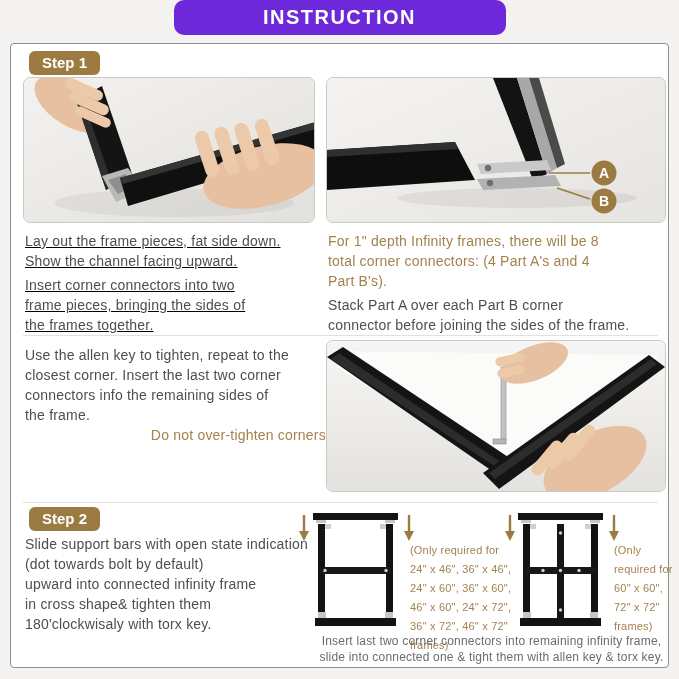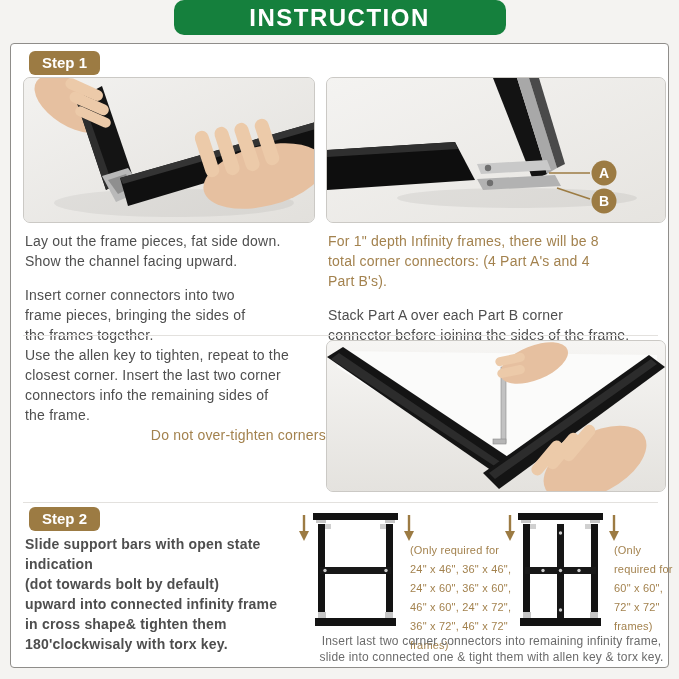--- a/index.html
+++ b/index.html
@@ -2,23 +2,23 @@
 <html><head>
 <meta charset="utf-8">
 <style>
   * { margin:0; padding:0; box-sizing:border-box; }
   html,body { width:679px; height:679px; }
   body { font-family:"Liberation Sans", sans-serif; background:#f4f3f1; }
   .screen { position:relative; width:679px; height:679px; background:#f4f3f1; overflow:hidden; }
 
   .banner {
     position:absolute; left:50%; transform:translateX(-50%); top:0;
-    width:332px; height:35px; background:#15803d; border-radius:10px;
+    width:332px; height:35px; background:#6d28d9; border-radius:10px;
     display:flex; align-items:center; justify-content:center;
-    color:#fff; font-size:24px; font-weight:bold; letter-spacing:1.5px;
+    color:#fff; font-size:20px; font-weight:bold; letter-spacing:1.5px;
   }
 
   .sheet {
     position:absolute; left:10px; top:43px; width:659px; height:625px;
     background:#ffffff; border:1.5px solid #8f8d8a; border-radius:4px;
   }
 
   .badge {
     position:absolute; background:#9c7b43; color:#fff; font-size:15px; font-weight:bold;
     padding:3px 13px 4px 13px; border-radius:6px; line-height:17px;
@@ -29,28 +29,28 @@
   .photo {
     position:absolute; border:1px solid #cbc9c5; border-radius:7px; overflow:hidden;
     background:#ececea;
   }
   .photo svg { display:block; }
   .photo1 { left:12px; top:33px; width:292px; height:146px; }
   .photo2 { left:315px; top:33px; width:340px; height:146px; }
   .photo3 { left:315px; top:296px; width:340px; height:152px; }
 
   .p { white-space:pre-line; font-size:14px; line-height:20px; color:#4e4e4e; letter-spacing:0.2px; }
-  .p + .p { margin-top:14px; }
+  .p + .p { margin-top:4px; }
   .gold { color:#a3824e; }
 
   .textcol { position:absolute; }
-  .text-s1-left  { left:14px;  top:187px; width:300px; }
+  .text-s1-left  { left:14px;  top:187px; width:300px;text-decoration:underline; }
   .text-s1-right { left:317px; top:187px; width:340px; }
   .text-s1b      { left:14px;  top:301px; width:305px; }
-  .text-s2       { left:14px;  top:490px; width:300px;font-weight:bold; }
+  .text-s2       { left:14px;  top:490px; width:300px; }
 
   .divider { position:absolute; left:12px; width:635px; height:0; border-top:1px solid #e3e1de; }
   .divider1 { top:291px; }
   .divider2 { top:458px; }
 
   .arrow { position:absolute; width:14px; height:30px; }
   .arrow1 { left:286px; top:469px; }
   .arrow2 { left:391px; top:469px; }
   .arrow3 { left:492px; top:469px; }
   .arrow4 { left:596px; top:469px; }

